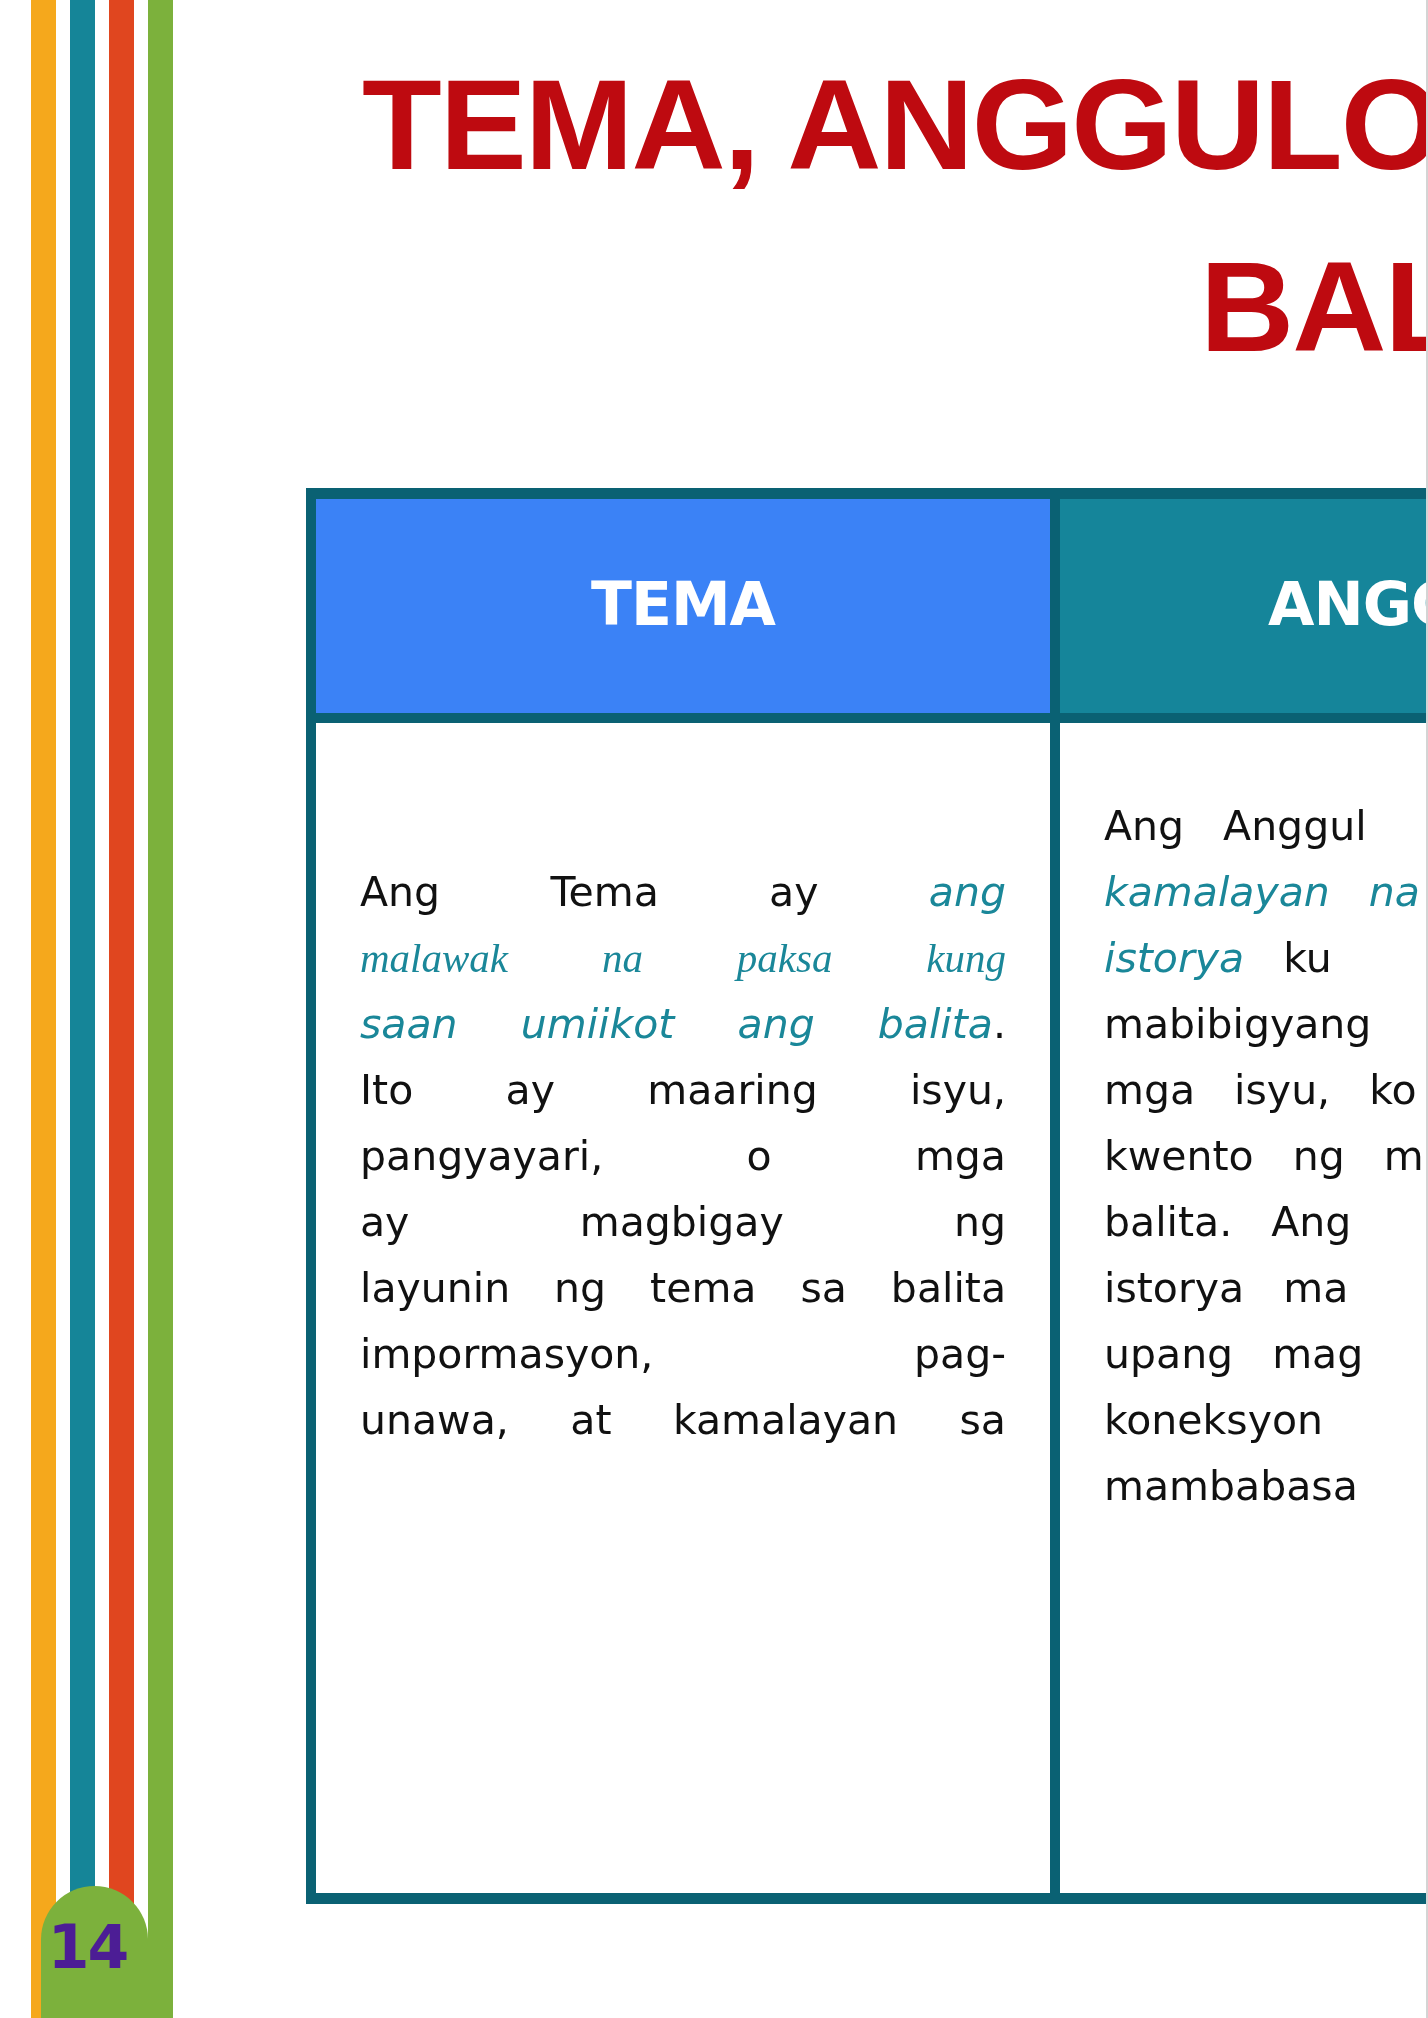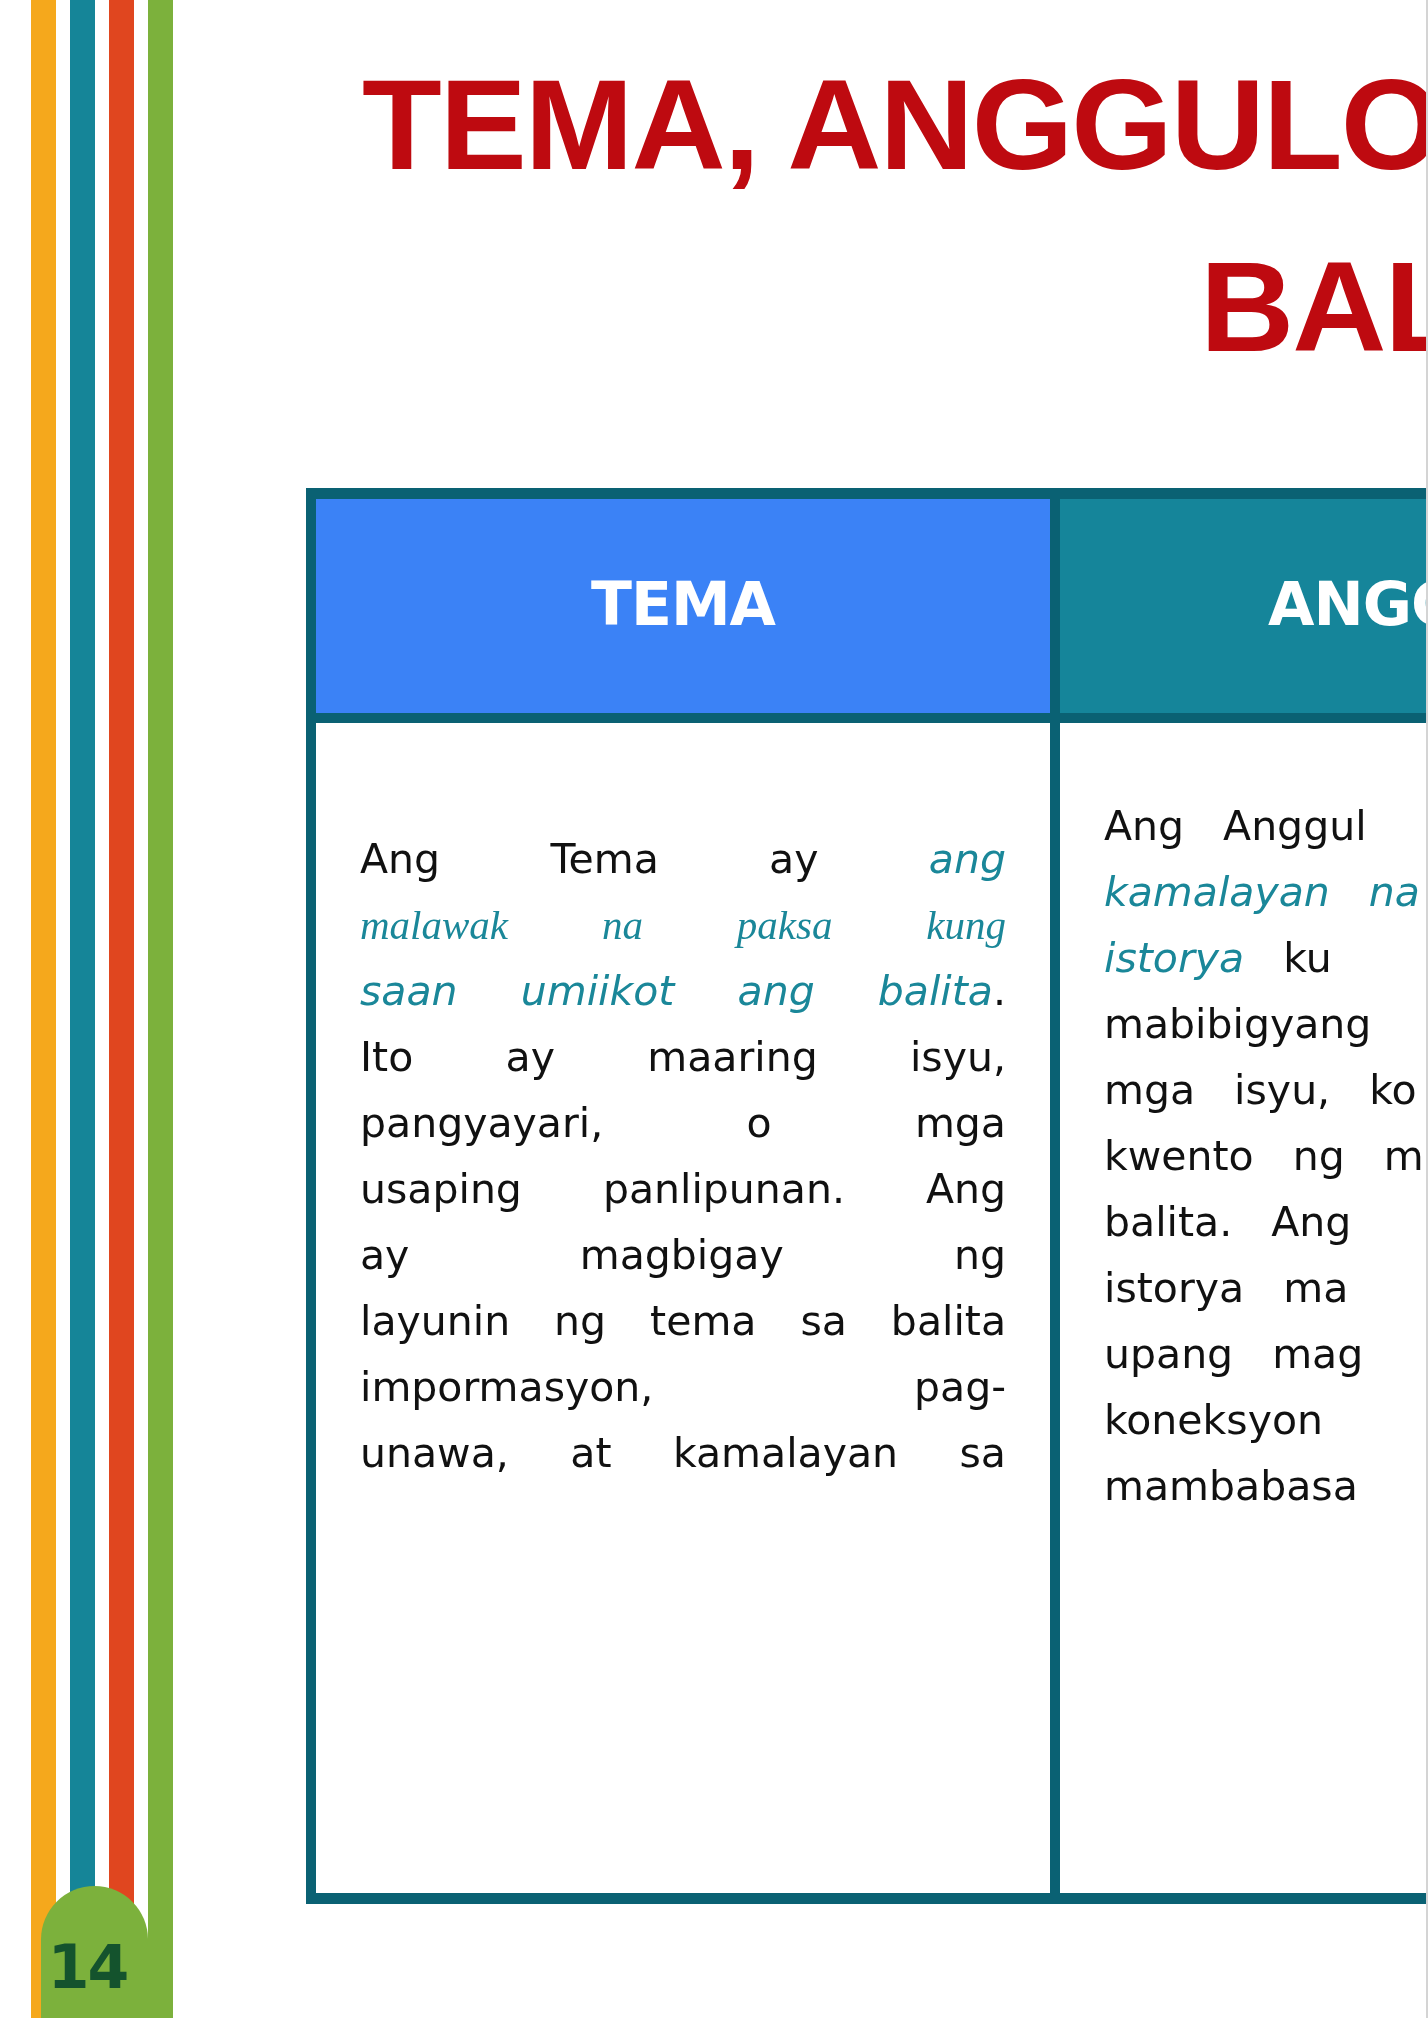--- a/index.html
+++ b/index.html
@@ -39,23 +39,23 @@
     left: 41px;
     top: 1886px;
     width: 107px;
     height: 140px;
     border-radius: 54px 54px 0 0;
     display: flex;
     align-items: flex-start;
     justify-content: center;
   }
   .badge-num {
-    margin-top: 51px;
+    margin-top: 31px;
     margin-right: 14px;
-    color: #14532d;
+    color: #4c1d95;
     font-family: "DejaVu Sans", sans-serif;
     font-weight: bold;
     font-size: 60px;
     line-height: 60px;
     letter-spacing: -2px;
   }
   .title {
     position: absolute;
     color: #BE0A10;
     font-family: "Liberation Sans", sans-serif;
@@ -174,21 +174,20 @@
       <span style="margin-left:208px;">ANGG</span>
     </div>
 
     <div class="body-cell body-col1">
       <div class="cell-text" id="col1-text">
           <span class="line"><span>Ang Tema ay </span><span class="em" style="color: rgb(26, 135, 153);">ang</span></span>
           <span class="line"><span class="em" style="color: rgb(26, 135, 153); font-family: Liberation Serif, serif;">malawak na paksa kung</span></span>
           <span class="line"><span class="em" style="color: rgb(26, 135, 153);">saan umiikot ang balita</span><span>.</span></span>
           <span class="line"><span>Ito ay maaring isyu,</span></span>
           <span class="line"><span>pangyayari, o mga</span></span>
-          <span class="line"><span>usaping panlipunan. Ang</span></span>
           <span class="line"><span>ay magbigay ng</span></span>
           <span class="line"><span>layunin ng tema sa balita</span></span>
           <span class="line"><span>impormasyon, pag-</span></span>
           <span class="line"><span>unawa, at kamalayan sa</span></span>
         </div>
     </div>
     <div class="body-cell body-col2">
       <div class="cell-text" id="col2-text">
           <span class="line" style="text-align-last: left; word-spacing: 26px;"><span>Ang Anggul</span></span>
           <span class="line" style="text-align-last: left; word-spacing: 26px;"><span class="em" style="color: rgb(26, 135, 153);">kamalayan na</span></span>

